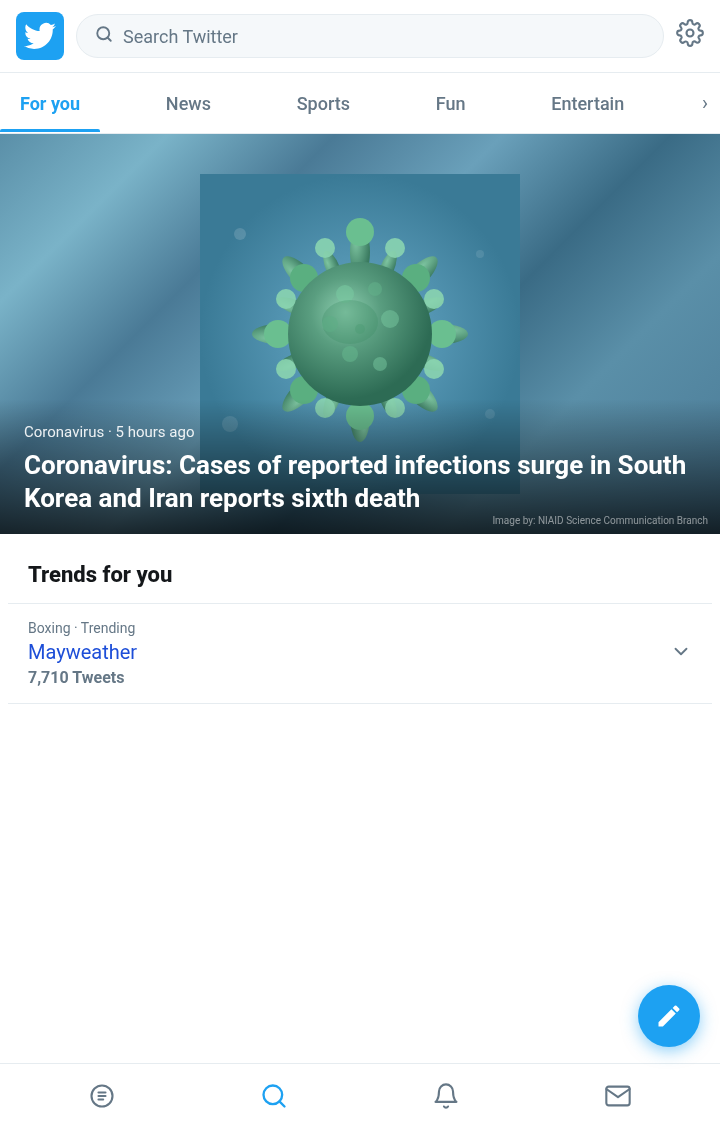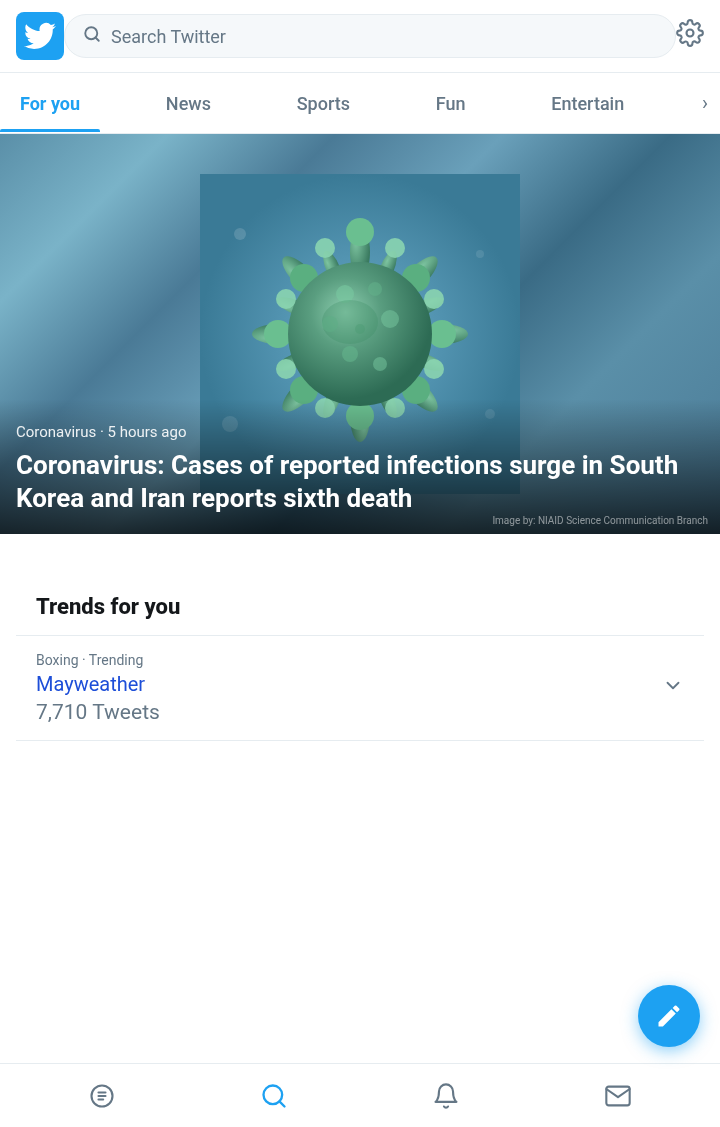--- a/index.html
+++ b/index.html
@@ -11,20 +11,21 @@
       min-height: 1127px;
       overflow-x: hidden;
     }
 
     
     .header {
       display: flex;
       align-items: center;
       padding: 12px 16px;
       background: #fff;
+      gap: 12px;
       border-bottom: 1px solid #e6ecf0;
     }
     .twitter-logo {
       width: 48px;
       height: 48px;
       background: #1DA1F2;
       border-radius: 8px;
       display: flex;
       align-items: center;
       justify-content: center;
@@ -120,21 +121,21 @@
       display: flex;
       align-items: center;
       justify-content: center;
     }
     .hero-overlay {
       position: absolute;
       bottom: 0;
       left: 0;
       right: 0;
       background: linear-gradient(to top, rgba(0,0,0,0.75) 0%, rgba(0,0,0,0.3) 60%, transparent 100%);
-      padding: 24px 16px 20px;
+      padding: 24px 24px 20px;
     }
     .hero-meta {
       color: rgba(255,255,255,0.9);
       font-size: 15px;
       margin-bottom: 8px;
     }
     .hero-title {
       color: #fff;
       font-size: 26px;
       font-weight: 700;
@@ -144,22 +145,21 @@
       position: absolute;
       bottom: 8px;
       right: 12px;
       color: rgba(255,255,255,0.5);
       font-size: 10px;
     }
 
     
     .trends-section {
       background: #fff;
-      padding: 16px;
-      margin-top: 24px;
+      padding: 8px;
     }
     .trends-header {
       padding: 20px 20px 16px;
       border-bottom: 1px solid #e6ecf0;
     }
     .trends-title {
       font-size: 22px;
       font-weight: 800;
       color: #14171a;
     }
@@ -173,22 +173,23 @@
       color: #657786;
       margin-bottom: 4px;
     }
     .trend-name {
       font-size: 20px;
       font-weight: 400;
       color: #1d4ed8;
       margin-bottom: 4px;
     }
     .trend-count {
-      font-size: 21px;
-      color: #657786;
+      font-size: 16px;
+      color: #657786;
+      font-weight: bold;
     }
     .trend-chevron {
       position: absolute;
       right: 20px;
       top: 50%;
       transform: translateY(-50%);
       color: #657786;
       font-size: 20px;
     }
 

